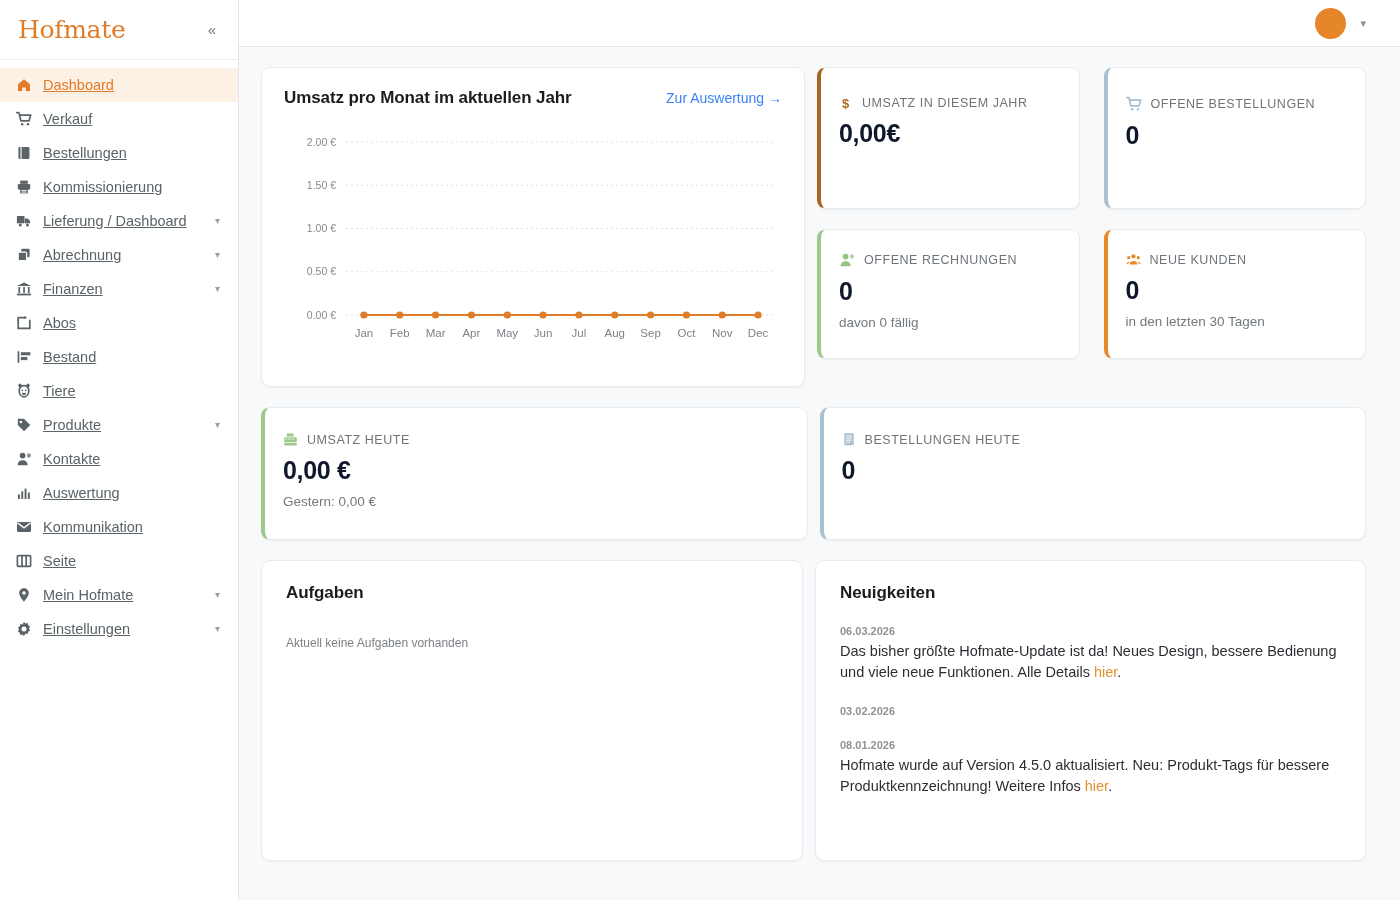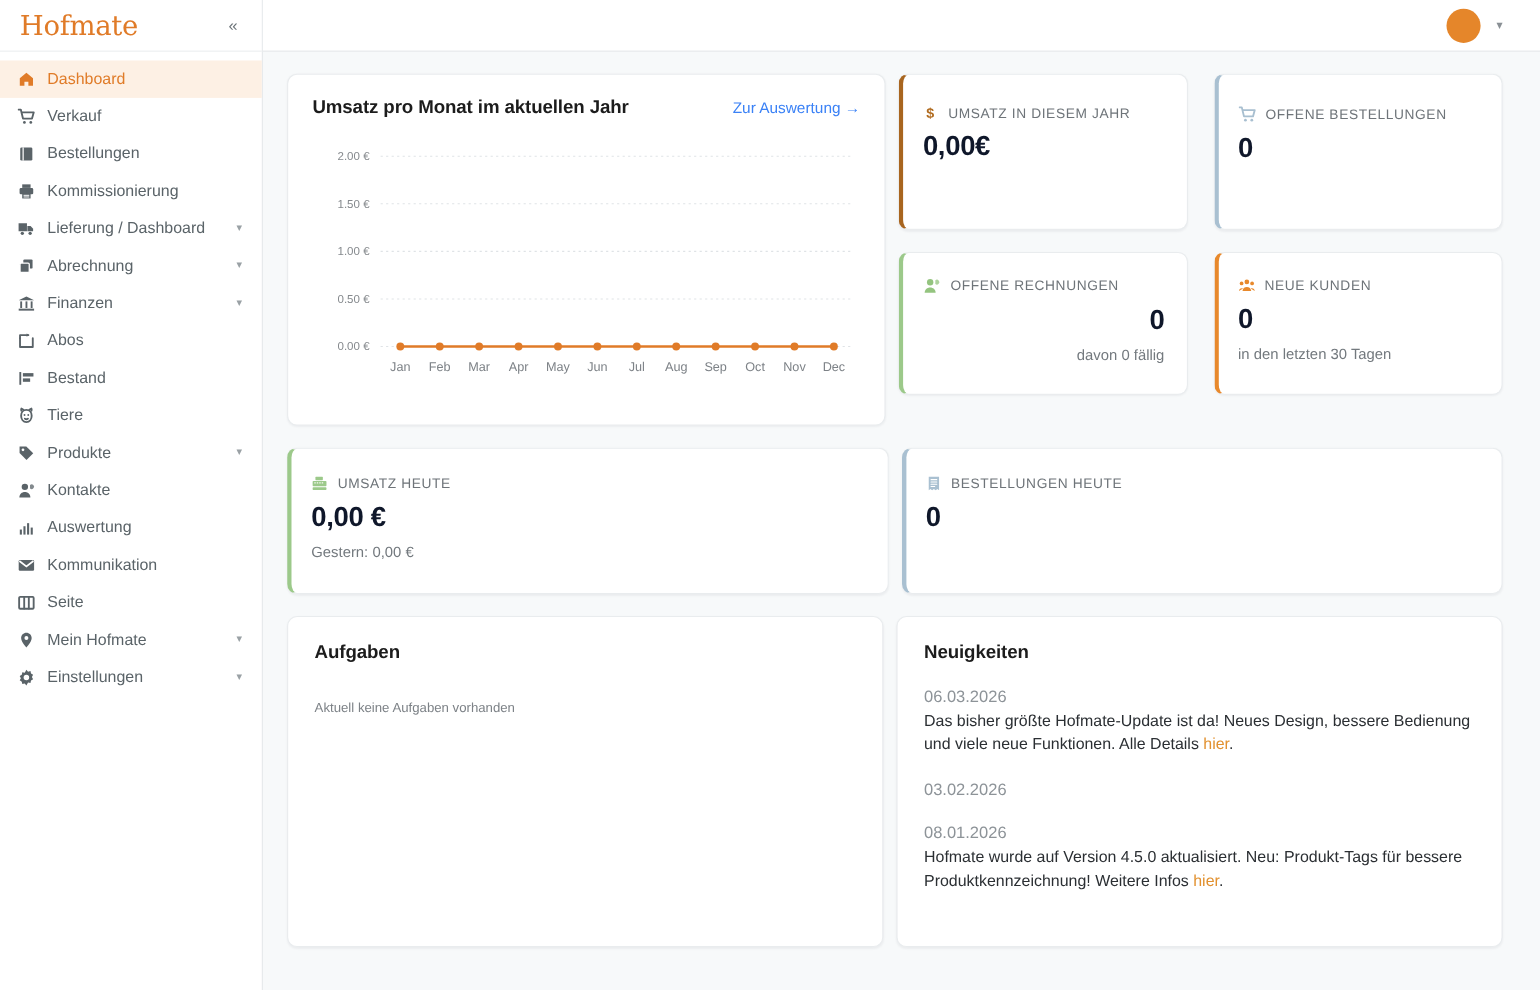--- a/index.html
+++ b/index.html
@@ -20,21 +20,21 @@
   .sidebar {
     width: 239px;
     flex: 0 0 239px;
     height: 900px;
     background: #ffffff;
     border-right: 1px solid #e3e6e8;
     display: flex;
     flex-direction: column;
   }
   .brand-row {
-    height: 47px;
+    height: 60px;
     display: flex;
     align-items: center;
     justify-content: space-between;
     padding: 0 16px 0 18px;
     border-bottom: 1px solid #eceeef;
   }
   .brand {
     font-family: "DejaVu Serif", "Liberation Serif", serif;
     font-size: 25px;
     font-weight: 400;
@@ -64,21 +64,21 @@
   .nav-item .ico {
     width: 24px;
     flex: 0 0 24px;
     display: flex;
     align-items: center;
     justify-content: center;
     color: #7a8287;
     margin-right: 7px;
   }
   .nav-item .ico svg { display: block; }
-  .nav-item .lbl { flex: 1; white-space: nowrap; }
+  .nav-item .lbl { flex: 1; white-space: nowrap; text-decoration: underline; }
   .nav-item .caret { color: #9aa1a5; font-size: 10px; line-height: 1; }
   .nav-item.active {
     background: #fdf0e4;
     color: #e07b28;
     font-weight: 500;
   }
   .nav-item.active .ico { color: #e07b28; }
 
   
   .main { flex: 1; height: 900px; display: flex; flex-direction: column; background: #f7f9fa; }
@@ -155,21 +155,21 @@
   }
 
   
   .panel { background:#fff; border:1px solid #e9ecee; border-radius:9px; box-shadow:0 1px 2px rgba(16,24,40,0.05); padding: 22px 24px 24px 24px; height: 301px; }
   .panel-left { flex: 0 0 542px; }
   .panel-right { flex: 1; }
   .panel-title { font-size: 17px; font-weight: 700; color:#1c1c1c; letter-spacing:-0.1px; }
   .empty-text { margin-top: 33px; font-size: 12px; color: #7d8287; }
 
   .news-item { margin-top: 22px; }
-  .news-date { font-size: 15px; color: #8d9398; margin-bottom: 4px; }
+  .news-date { font-size: 11px; color: #8d9398; margin-bottom: 4px; font-weight: bold; }
   .news-text { font-size: 14.5px; color: #2b2f33; line-height: 1.46; }
   .news-link { color: #e2912f; cursor: pointer; }
 
   
   .axis-lbl { font-family: "Liberation Sans", sans-serif; font-size: 10.5px; fill: #85898d; }
   .axis-x { font-family: "Liberation Sans", sans-serif; font-size: 11.5px; fill: #7d8287; }
 </style>
 </head>
 <body>
 
@@ -439,21 +439,21 @@
                       <circle cx="6.2" cy="13.3" r="1.25" fill="currentColor"></circle>
                       <circle cx="12" cy="13.3" r="1.25" fill="currentColor"></circle>
                     </svg>
                   </span>
                   <span>Offene Bestellungen</span>
                 </div>
                 <div class="kpi-value">0</div>
               </div>
           </div>
           <div class="kpi-pair">
-            <div class="kpi small" id="kpi-2" style="border-left-color: rgb(156, 201, 138); text-align: right;">
+            <div class="kpi small" id="kpi-2" style="border-left-color: rgb(156, 201, 138);">
                 <div class="kpi-label">
                   <span class="ico" style="color:#94c47f;">
                     <svg width="16" height="16" viewBox="0 0 16 16">
                       <circle cx="6.6" cy="4.6" r="2.9" fill="currentColor"></circle>
                       <path d="M1.6 14.2c0-2.9 2.2-4.9 5-4.9s5 2 5 4.9z" fill="currentColor"></path>
                       <path d="M11.3 6.1a2.2 2.2 0 1 0 0-3.3" fill="currentColor" opacity="0.75"></path>
                     </svg>
                   </span>
                   <span>Offene Rechnungen</span>
                 </div>

